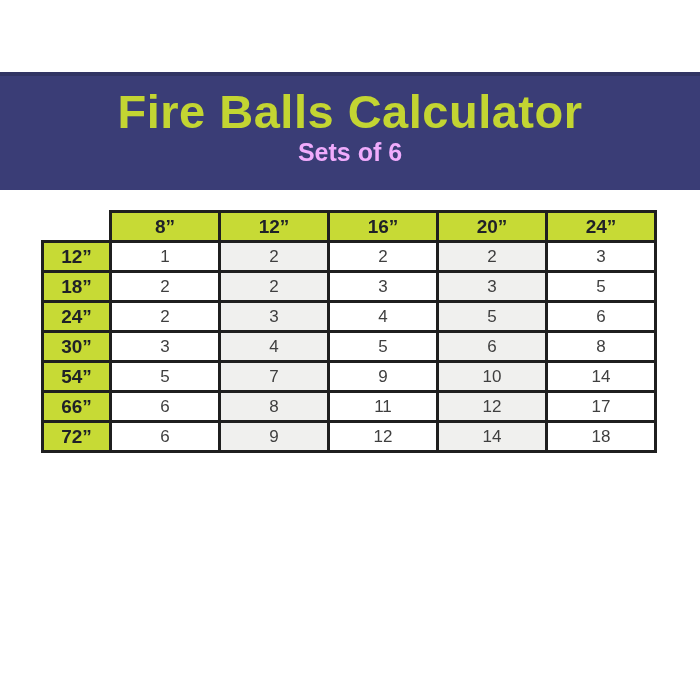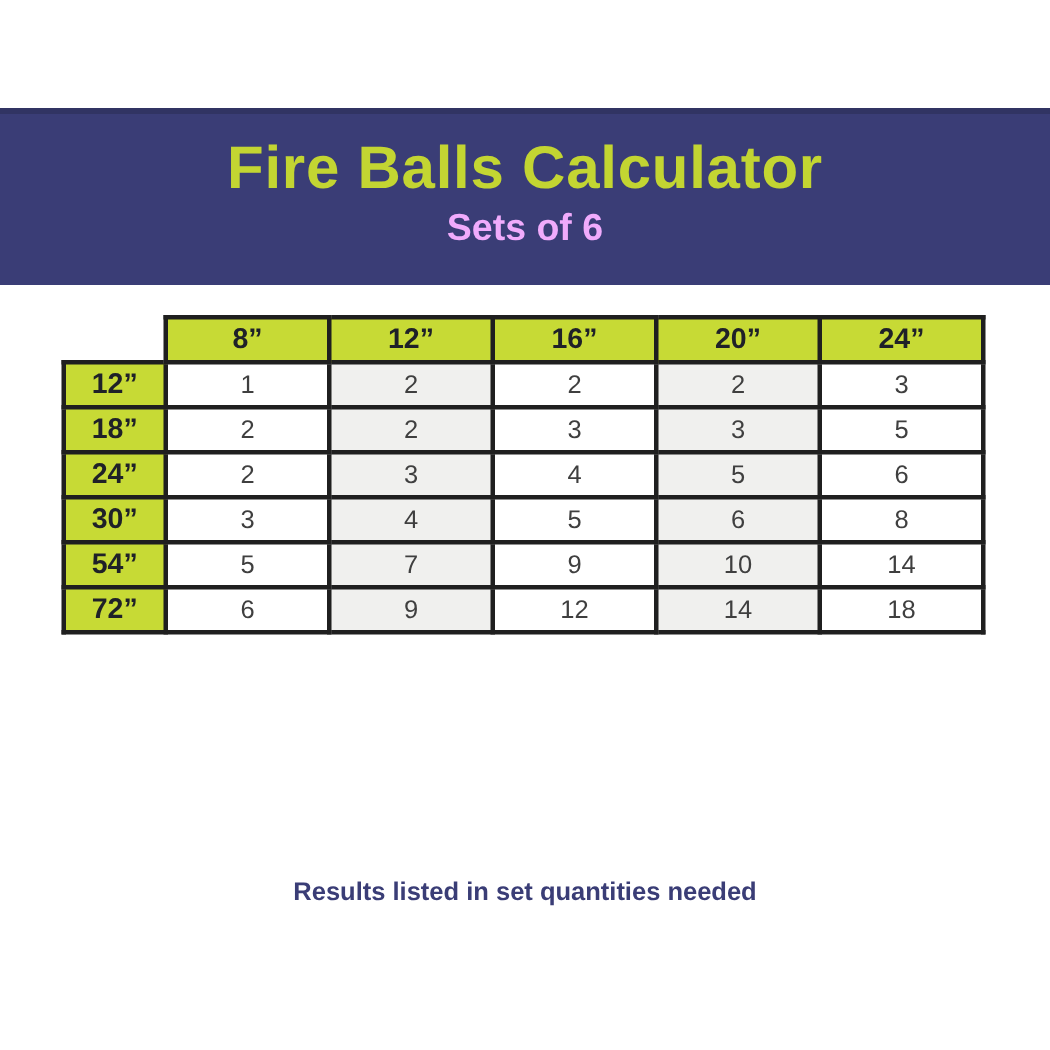--- a/index.html
+++ b/index.html
@@ -21,21 +21,21 @@
     top: 72px;
     width: 700px;
     height: 118px;
     background: #3a3d76;
     border-top: 4px solid #313463;
     box-sizing: border-box;
     text-align: center;
   }
   .title {
     margin-top: 13px;
-    font-size: 40px;
+    font-size: 47px;
     line-height: 46px;
     font-weight: bold;
     color: #c3d532;
     letter-spacing: 0.5px;
   }
   .subtitle {
     margin-top: 2px;
     font-size: 25px;
     line-height: 30px;
     font-weight: bold;
@@ -152,25 +152,32 @@
         </tr>
         <tr>
           <th class="rowhead">54”</th>
           <td>5</td>
           <td class="striped">7</td>
           <td>9</td>
           <td class="striped">10</td>
           <td>14</td>
         </tr>
         <tr>
+          <th class="rowhead">66”</th>
+          <td>6</td>
+          <td class="striped">8</td>
+          <td>11</td>
+          <td class="striped">12</td>
+          <td>17</td>
+        </tr>
+        <tr>
           <th class="rowhead">72”</th>
           <td>6</td>
           <td class="striped">9</td>
           <td>12</td>
           <td class="striped">14</td>
           <td>18</td>
         </tr>
       </tbody>
   </table>
 
-  <div class="footer-note">Results listed in set quantities needed</div>
 
 </div>
 
 </body></html>

